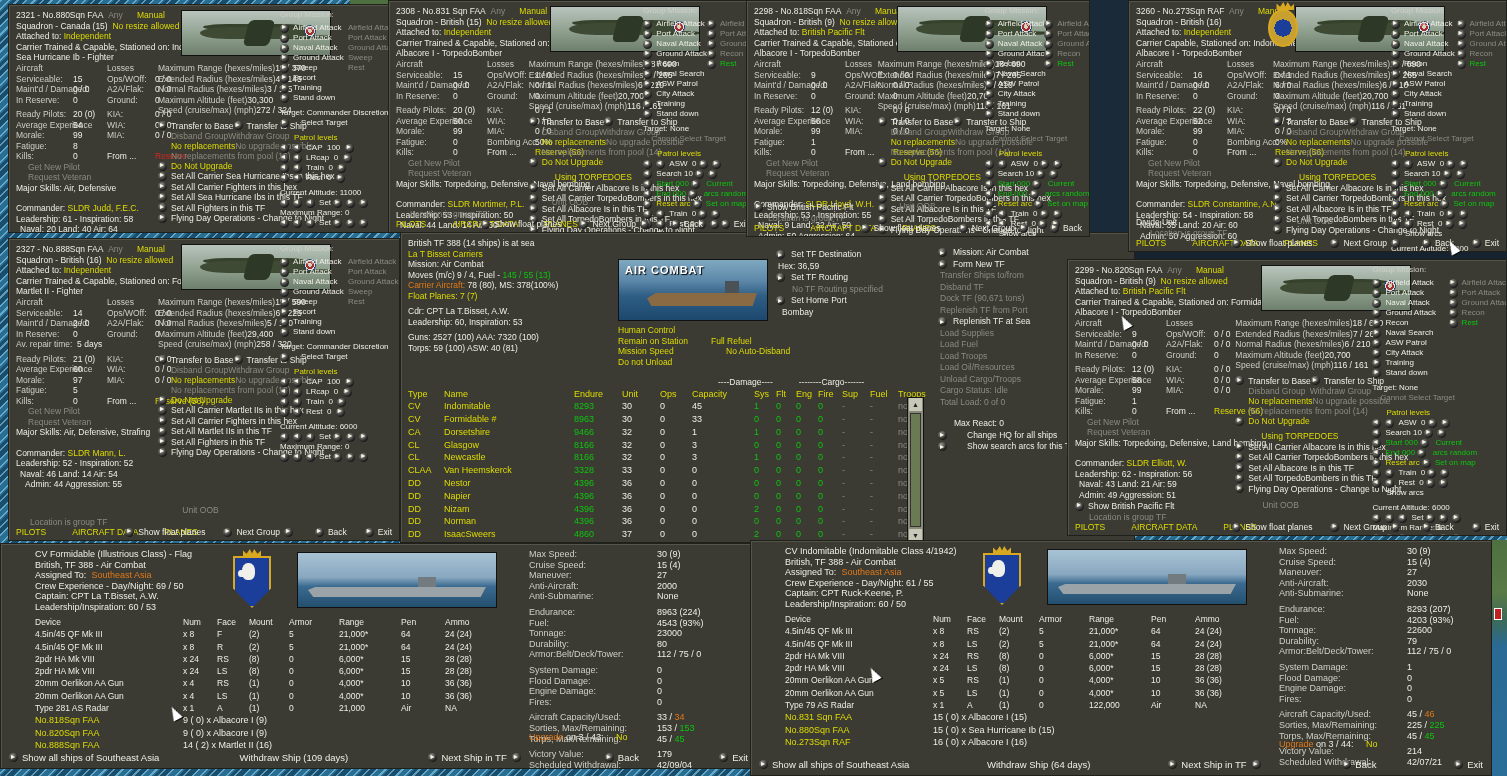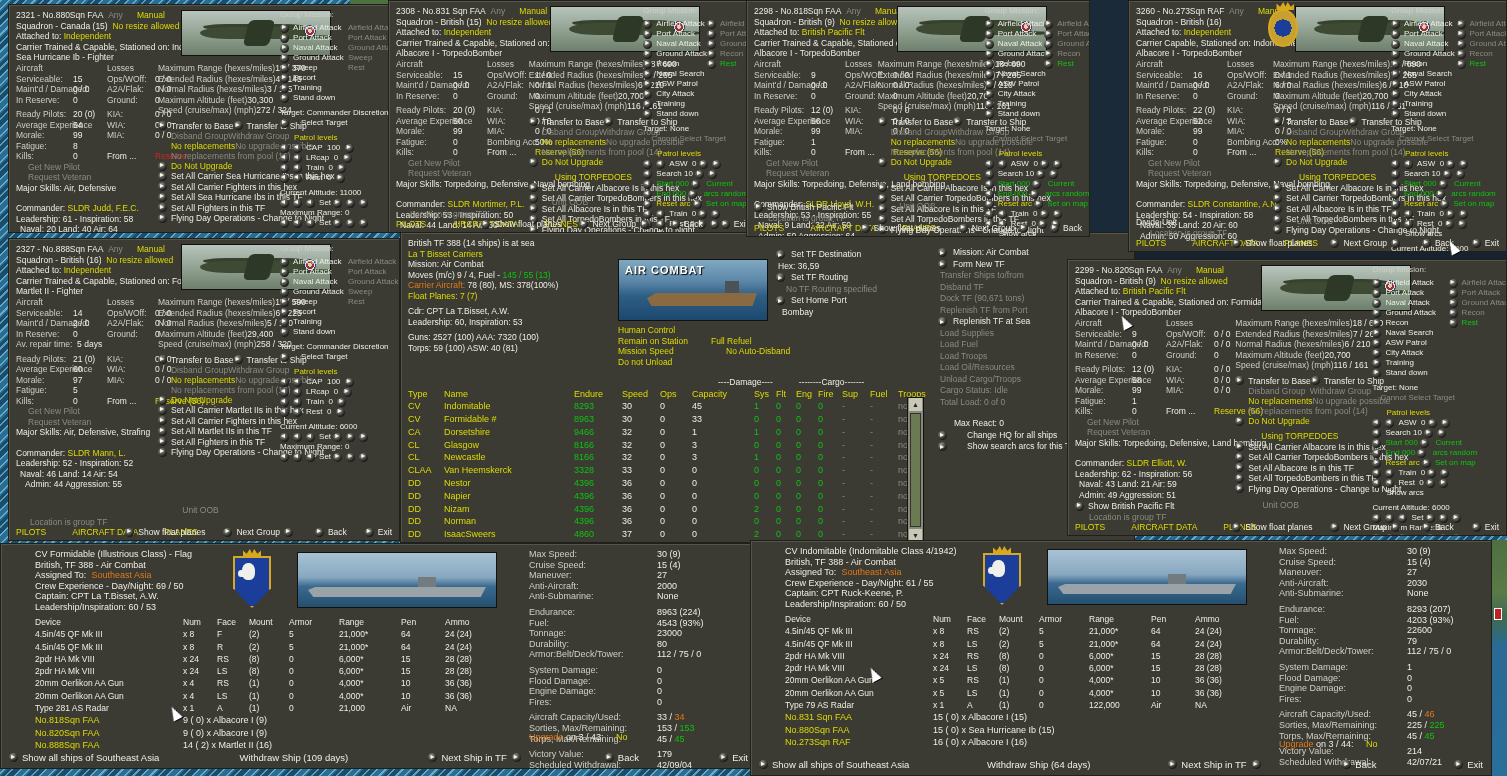--- a/index.html
+++ b/index.html
@@ -148,21 +148,21 @@
         <div class="ln row">
 
         <span style="margin-left:2px;" class="w">Hex: 36,59</span>
       </div>
         <div class="ln row">
         <span class="btn"></span>
         <span style="margin-left:2px;" class="w">Set TF Routing</span>
       </div>
         <div class="ln row">
 
-        <span style="margin-left:10px;" class="gr">No TF Routing specified</span>
+        <span style="margin-left:16px;" class="gr">No TF Routing specified</span>
       </div>
         <div class="ln row">
         <span class="btn"></span>
         <span style="margin-left:2px;" class="w">Set Home Port</span>
       </div>
         <div class="ln row">
 
         <span style="margin-left:6px;" class="w">Bombay</span>
       </div>
       </div>
@@ -247,21 +247,21 @@
     <div style="position:absolute;left:7px;top:144px;width:508px;">
       <div class="ln w" style="display:flex;">
         <span style="margin-left:310px;">----Damage----</span>
         <span style="margin-left:26px;">--------Cargo-------</span>
       </div>
       <div class="ships-grid y">
 
       <span>Type</span>
           <span>Name</span>
           <span>Endure</span>
-          <span>Speed</span>
+          <span>Unit</span>
           <span>Ops</span>
           <span>Capacity</span>
           <span>Sys</span>
           <span>Flt</span>
           <span>Eng</span>
           <span>Fire</span>
           <span>Sup</span>
           <span>Fuel</span>
           <span>Troops</span>
         </div>

